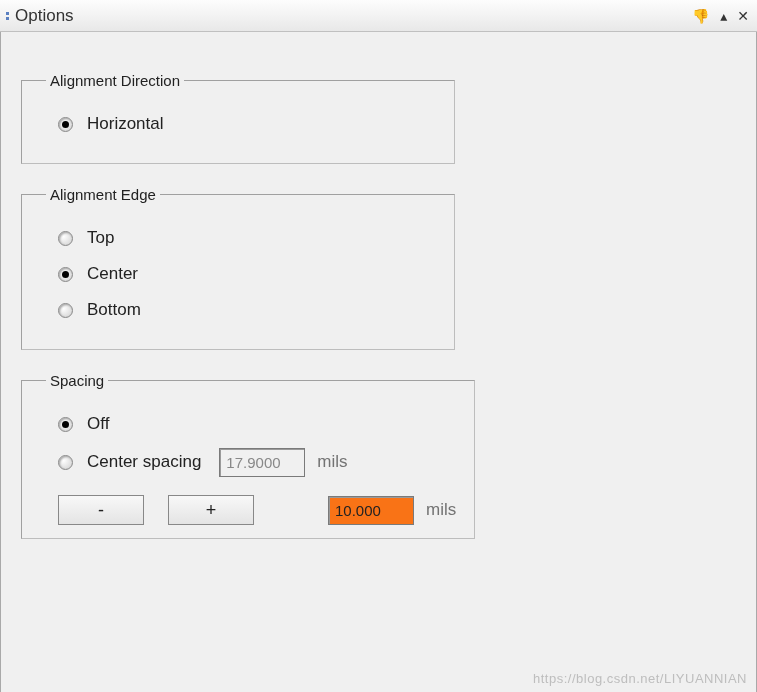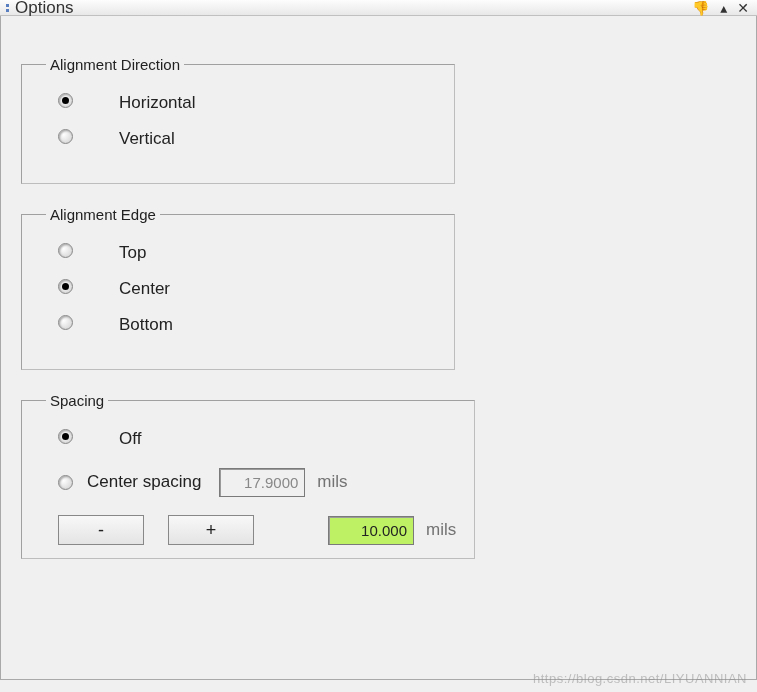--- a/index.html
+++ b/index.html
@@ -5,21 +5,21 @@
     * { box-sizing: border-box; margin: 0; padding: 0; }
     body {
       font-family: Tahoma, Arial, sans-serif;
       font-size: 16px;
       background: #f0f0f0;
       width: 757px;
       height: 692px;
       overflow: hidden;
     }
     .titlebar {
-      height: 16px;
+      height: 32px;
       background: linear-gradient(to bottom, #fdfdfd, #e8e8e8);
       border-bottom: 1px solid #c0c0c0;
       display: flex;
       align-items: center;
       padding: 0 6px;
       position: relative;
     }
     .titlebar-grip {
       display: flex;
       flex-direction: column;
@@ -70,24 +70,23 @@
     }
     fieldset.group legend {
       padding: 0 4px;
       font-size: 15px;
       color: #222;
       background: #f0f0f0;
       margin-left: 6px;
     }
     .radio-row {
       display: flex;
-      align-items: flex-start;
+      align-items: center;
       margin: 6px 0 6px 18px;
       height: 30px;
-      gap: 32px;
     }
     .radio {
       width: 15px;
       height: 15px;
       border-radius: 50%;
       border: 1px solid #888;
       background: radial-gradient(circle at 35% 35%, #fff, #cfcfcf);
       box-shadow: inset 1px 1px 2px rgba(0,0,0,0.3);
       margin-right: 14px;
       display: flex;
@@ -114,27 +113,27 @@
       height: 34px;
     }
     .num-input {
       width: 86px;
       height: 29px;
       border: 1px solid #7a7a7a;
       box-shadow: inset 1px 1px 0 #9a9a9a;
       background: #f0f0f0;
       color: #888;
       font-size: 15px;
-      text-align: right;
+      text-align: left;
       padding: 0 6px;
       margin-left: 18px;
       font-family: Tahoma, Arial, sans-serif;
     }
     .num-input.enabled {
-      background: #bef264;
+      background: #f97316;
       color: #222;
     }
     .unit {
       margin-left: 12px;
       font-size: 17px;
       color: #737373;
     }
     .btn-row {
       display: flex;
       align-items: center;
@@ -184,24 +183,20 @@
 </div>
 
 <div class="panel-body">
 
   <fieldset class="group">
     <legend>Alignment Direction</legend>
     <div class="radio-row">
       <div class="radio checked"></div>
       <span class="radio-label">Horizontal</span>
     </div>
-    <div class="radio-row">
-      <div class="radio"></div>
-      <span class="radio-label">Vertical</span>
-    </div>
   </fieldset>
 
   <fieldset class="group">
     <legend>Alignment Edge</legend>
     <div class="radio-row">
       <div class="radio"></div>
       <span class="radio-label">Top</span>
     </div>
     <div class="radio-row">
       <div class="radio checked"></div>

